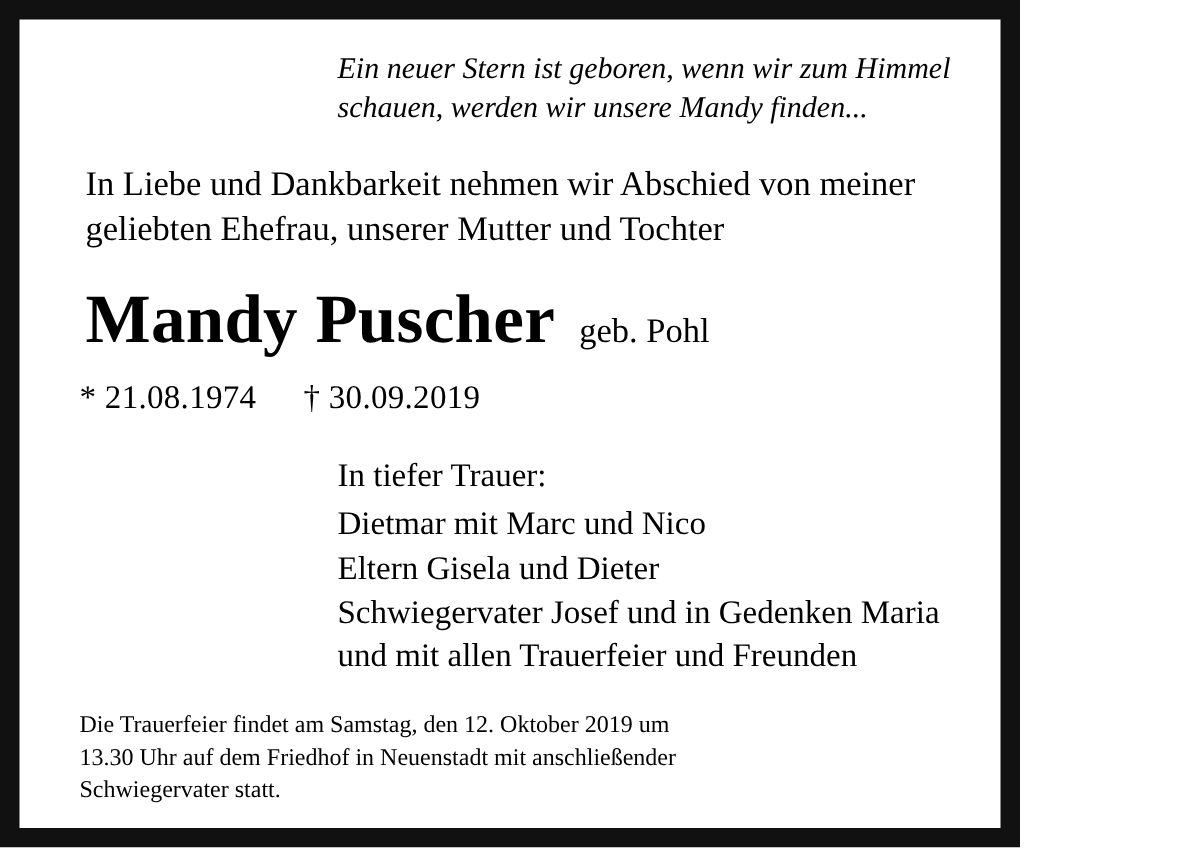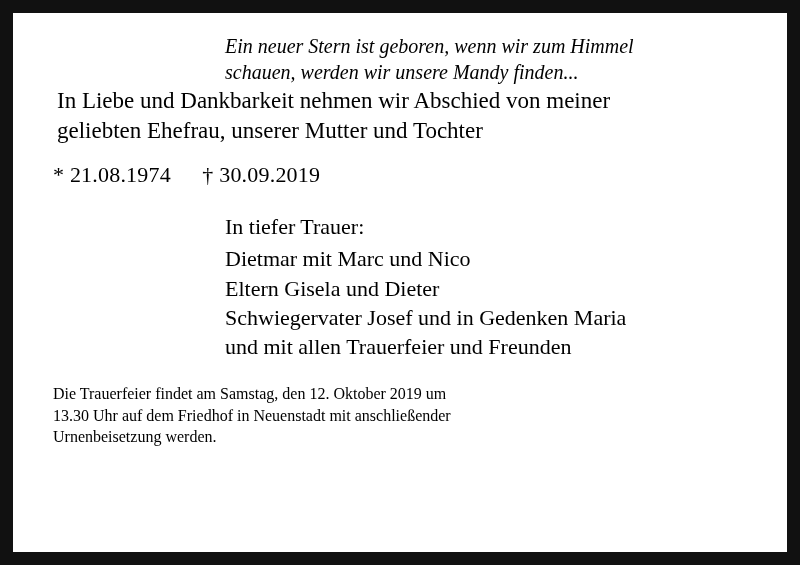--- a/index.html
+++ b/index.html
@@ -9,21 +9,21 @@
   }
   body {
     width: 800px;
     height: 565px;
     font-family: "Liberation Serif", serif;
     color: #000000;
     overflow: hidden;
   }
   .obituary {
     box-sizing: border-box;
-    width: 800px;
+    width: 680px;
     height: 565px;
     border-top: 13px solid #111111;
     border-bottom: 13px solid #111111;
     border-left: 13px solid #111111;
     border-right: 13px solid #111111;
     background: #ffffff;
     padding: 12px 26px 10px 26px;
     position: relative;
   }
   .inner {
@@ -38,20 +38,21 @@
     text-align: left;
     margin: 8px 0 0 0;
     padding-left: 186px;
   }
   .verse div {
     white-space: nowrap;
   }
   .intro {
     font-size: 23px;
     line-height: 1.3;
+    margin-top: 22px;
     padding-left: 18px;
   }
   .intro div {
     white-space: nowrap;
   }
   .name-row {
     margin-top: 22px;
     padding-left: 18px;
     display: flex;
     align-items: baseline;
@@ -113,37 +114,41 @@
     <div class="verse">
       <div>Ein neuer Stern ist geboren, wenn wir zum Himmel</div>
       <div>schauen, werden wir unsere Mandy finden...</div>
     </div>
 
     <div class="intro">
       <div>In Liebe und Dankbarkeit nehmen wir Abschied von meiner</div>
       <div>geliebten Ehefrau, unserer Mutter und Tochter</div>
     </div>
 
+    <div class="name-row">
+      <span class="name">Mandy Puscher</span>
+      <span class="maiden">geb. Pohl</span>
+    </div>
 
     <div class="dates">
       <span>* 21.08.1974</span>
       <span class="sep"></span>
       <span>† 30.09.2019</span>
     </div>
 
     <div class="mourners">
       <div class="mourners-head">In tiefer Trauer:</div>
       <div class="mourners-list">
         <div>Dietmar mit Marc und Nico</div>
         <div>Eltern Gisela und Dieter</div>
         <div>Schwiegervater Josef und in Gedenken Maria</div>
         <div>und mit allen Trauerfeier und Freunden</div>
       </div>
     </div>
 
     <div class="funeral">
       <div>Die Trauerfeier findet am Samstag, den 12. Oktober 2019 um</div>
       <div>13.30 Uhr auf dem Friedhof in Neuenstadt mit anschließender</div>
-      <div>Urnenbeisetzung werden.</div>
+      <div>Schwiegervater statt.</div>
     </div>
 
   </div>
 </div>
 
 </body></html>

